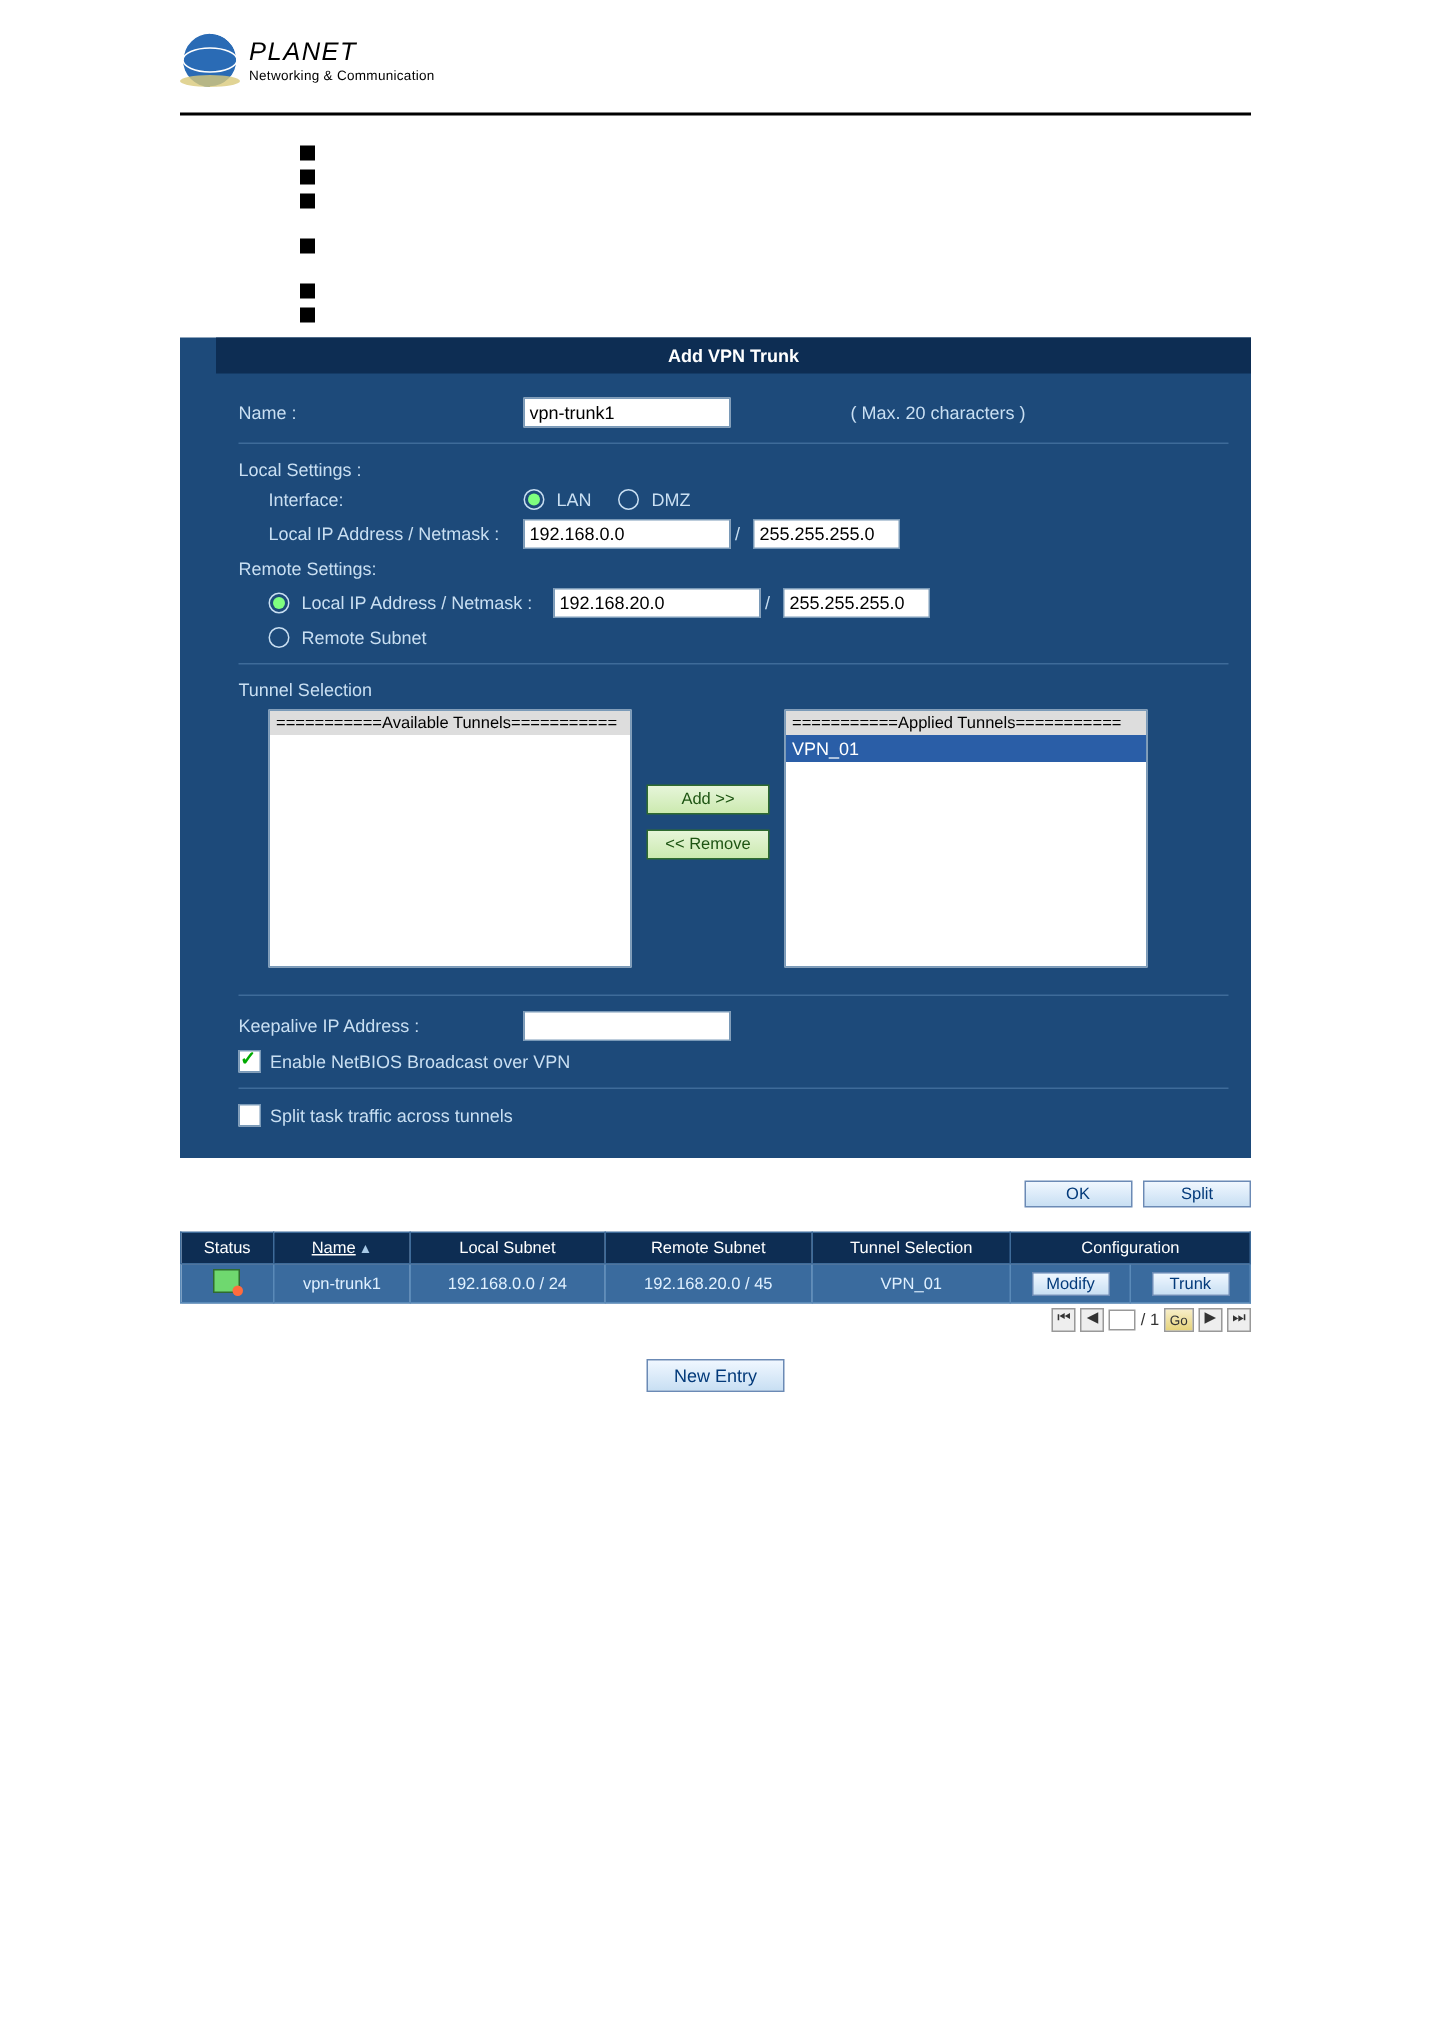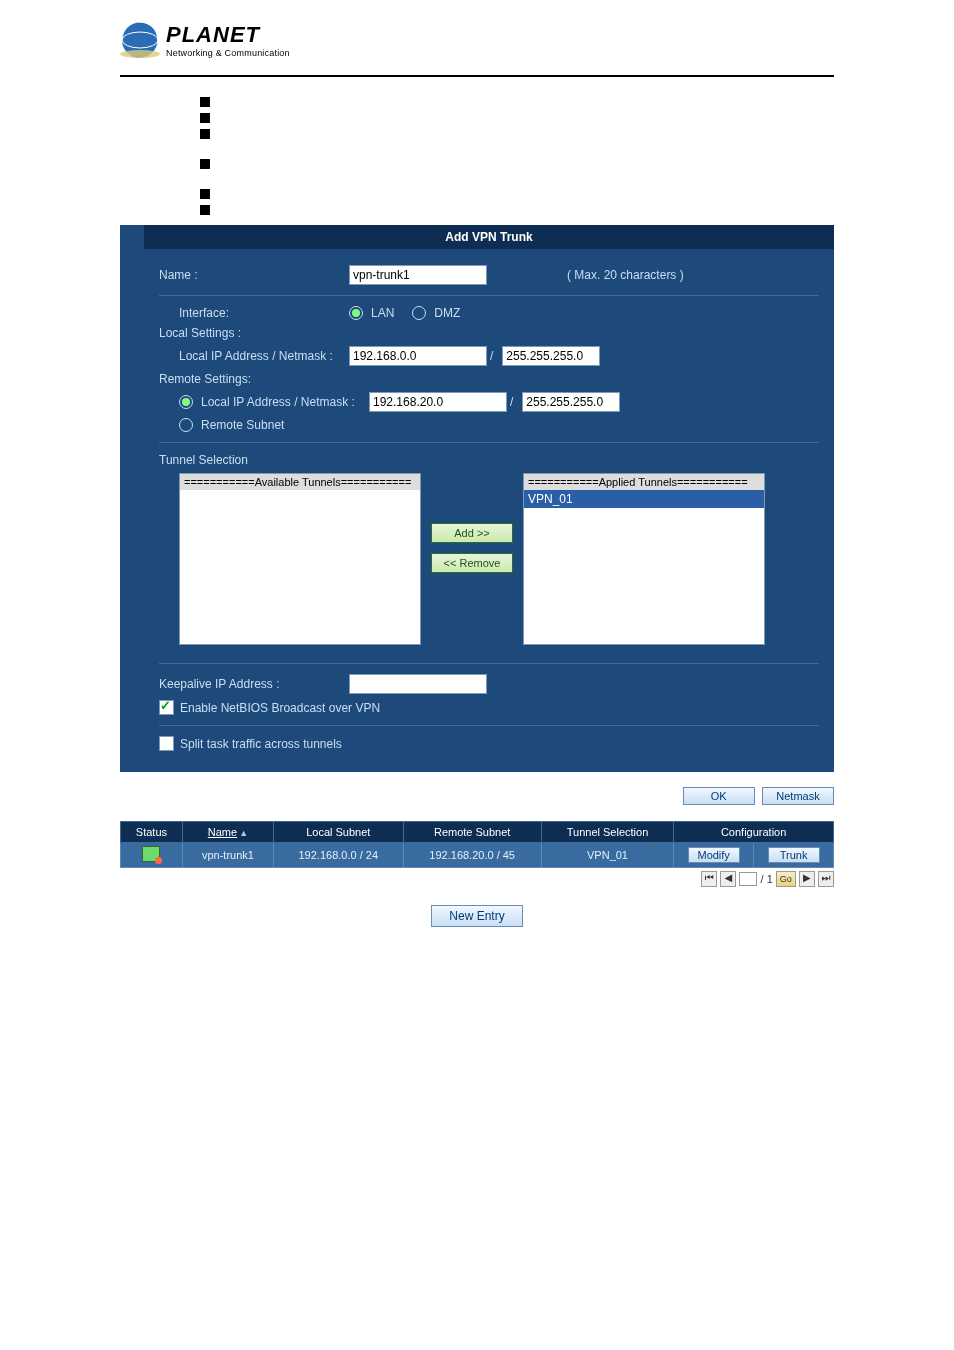--- a/index.html
+++ b/index.html
@@ -218,21 +218,21 @@
 <div class="header-logo">
   <div class="logo-wrap">
     <svg width="40" height="40" viewBox="0 0 40 40">
       <circle cx="20" cy="20" r="18" fill="#2a6bb5"></circle>
       <ellipse cx="20" cy="20" rx="18" ry="8" fill="none" stroke="#fff" stroke-width="1"></ellipse>
       <path d="M2 20 A18 18 0 0 1 38 20" fill="none" stroke="#fff" stroke-width="1"></path>
       <path d="M20 2 A18 18 0 0 1 20 38" fill="none" stroke="#fff" stroke-width="1"></path>
       <ellipse cx="20" cy="34" rx="20" ry="4" fill="#d9c97a" opacity="0.8"></ellipse>
     </svg>
     <div>
-      <div style="font-family:Arial Black, Arial; font-size:22px; font-style:italic; font-weight:700; letter-spacing:1px;">PLANET</div>
+      <div style="font-family:Arial Black, Arial; font-size:17px; font-style:italic; font-weight:400; letter-spacing:1px;">PLANET</div>
       <div style="font-size:9px; letter-spacing:0.2px;">Networking &amp; Communication</div>
     </div>
   </div>
 </div>
 <hr class="hr-divider">
 
 <div class="bullets">
   <span class="sq"></span>
   <span class="sq"></span>
   <span class="sq"></span>
@@ -247,30 +247,30 @@
 
     <div class="row">
       <div class="label-col">Name :</div>
       <input type="text" class="txt-name" value="vpn-trunk1" style="">
       <span class="max-label">( Max. 20 characters )</span>
     </div>
 
     <div class="sep"></div>
 
     <div class="row">
+      <div class="label-col" style="width:auto">Local Settings :</div>
+    </div>
+    <div class="row">
       <div class="label-col indent">Interface:</div>
       <div class="radio-row">
         <span class="radio-dot"></span>
         <span class="radio-label">LAN</span>
         <span class="radio-dot-open"></span>
         <span class="radio-label">DMZ</span>
       </div>
-    </div>
-    <div class="row">
-      <div class="label-col" style="width:auto">Local Settings :</div>
     </div>
     <div class="row">
       <div class="label-col indent">Local IP Address / Netmask :</div>
       <input type="text" class="txt-ip" value="192.168.0.0" style="">
       <span class="slash">/</span>
       <input type="text" class="txt-mask" value="255.255.255.0" style="">
     </div>
 
     <div class="row">
       <div class="label-col" style="width:auto">Remote Settings:</div>
@@ -324,21 +324,21 @@
     <div class="row">
       <span class="chk"></span>
       <span>Split task traffic across tunnels</span>
     </div>
 
   </div>
 </div>
 
 <div class="bottom-btns">
   <span class="btn">OK</span>
-  <span class="btn">Netmask</span>
+  <span class="btn">Split</span>
 </div>
 
 <div class="table-wrap">
   <table class="data">
     <thead>
       <tr>
         <th>Status</th>
         <th>
           <span class="name-link">Name</span><span class="sort-arrow">▲</span>
         </th>

